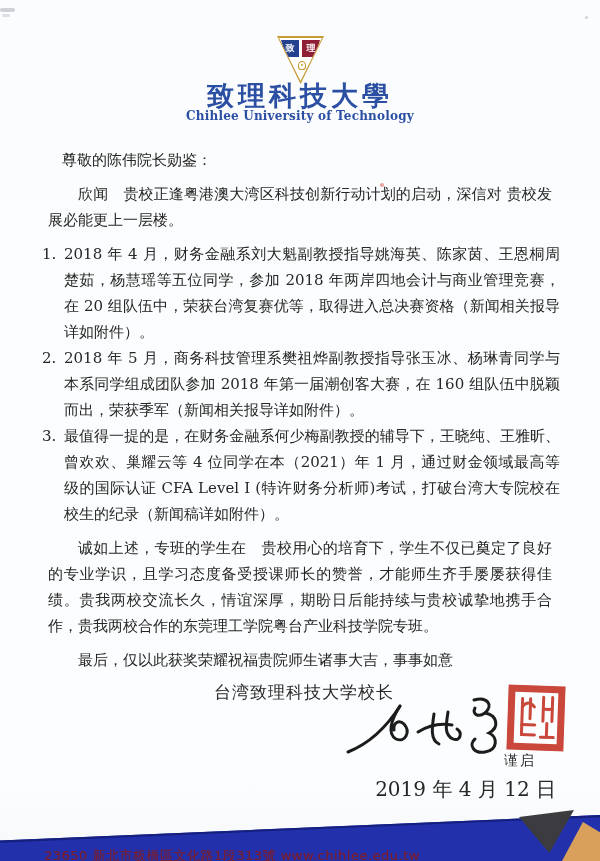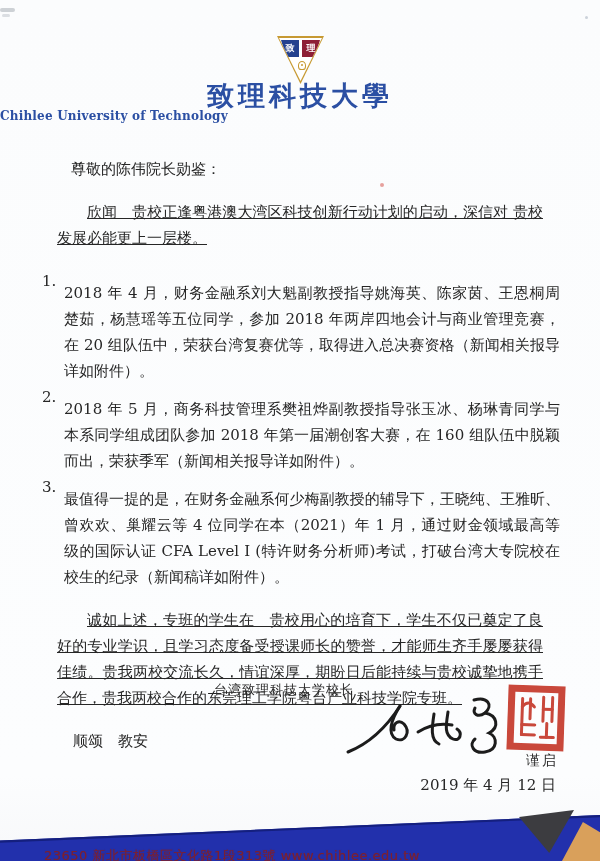--- a/index.html
+++ b/index.html
@@ -22,42 +22,42 @@
   .tri-outer{position:absolute;inset:0;background:#c79a33;clip-path:polygon(0 0,100% 0,50% 100%);}
   .tri-inner{position:absolute;left:2px;top:2px;width:43px;height:43px;background:#ffffff;clip-path:polygon(0 0,100% 0,50% 100%);}
   .sq{position:absolute;top:2px;width:18px;height:17px;display:flex;align-items:center;justify-content:center;
       color:#fff;font-size:9px;line-height:9px;font-weight:700;}
   .sq-left{left:2px;background:#24418f;clip-path:polygon(0 0,100% 0,100% 100%,28% 100%);}
   .sq-right{left:23px;background:#8e1f35;clip-path:polygon(0 0,100% 0,72% 100%,0 100%);}
   .crest{position:absolute;left:19px;top:23px;width:8px;height:9px;border:1.5px solid #c79a33;border-radius:50% 50% 40% 40%;box-sizing:border-box;}
   .crest:after{content:"";position:absolute;left:1.5px;top:2px;width:2px;height:2px;background:#c79a33;border-radius:50%;}
   .uni-name{position:absolute;left:0;top:78px;width:100%;text-align:center;
     font-size:27px;font-weight:700;color:#2b4fa3;letter-spacing:4px;}
-  .uni-en{position:absolute;left:0;top:109px;width:100%;
+  .uni-en{position:absolute;left:0;top:109px;width:100%;text-align:center;
     font-size:12px;font-weight:700;color:#2b4fa3;letter-spacing:.2px;}
   
   .letter{
     position:absolute;left:40px;top:139px;width:520px;
     font-size:15px;line-height:26px;color:#262626;
     text-align:justify;
   }
-  .letter p{margin:17px;}
+  .letter p{margin:8px;}
   .salutation{padding-left:14px;}
-  .para{text-indent:2em;text-decoration:underline;}
+  .para{text-indent:2em;}
   ol.achievements{margin:0;padding:0 0 0 2px;list-style:none;}
   ol.achievements li{display:flex;}
   ol.achievements .num{width:22px;flex-shrink:0;}
-  ol.achievements .li-text{flex:1;text-align:justify;margin-top:12px;}
+  ol.achievements .li-text{flex:1;text-align:justify;}
   .valediction{padding-left:16px;}
   
-  .signer-title{position:absolute;left:214px;top:681px;font-size:13px;color:#2a2a2a;letter-spacing:1px;}
+  .signer-title{position:absolute;left:214px;top:681px;font-size:17px;color:#2a2a2a;letter-spacing:1px;}
   .sig-svg{position:absolute;left:342px;top:686px;}
   .seal{position:absolute;left:507px;top:685px;width:58px;height:66px;transform:rotate(2deg);opacity:.92;}
-  .respectful-close{position:absolute;left:526px;top:752px;font-size:14px;color:#2a2a2a;letter-spacing:2px;}
-  .letter-date{position:absolute;left:360px;top:776px;width:196px;text-align:right;font-size:15px;color:#262626;}
+  .respectful-close{position:absolute;left:504px;top:752px;font-size:14px;color:#2a2a2a;letter-spacing:2px;}
+  .letter-date{position:absolute;left:360px;top:776px;width:196px;text-align:right;font-size:20px;color:#262626;}
   
   .band{position:absolute;left:0;top:810px;width:600px;height:51px;
     background:#2230ac;clip-path:polygon(0 60%,100% 10%,100% 100%,0 100%);}
   .band-edge{position:absolute;left:0;top:810px;width:600px;height:51px;
     background:#141f7e;clip-path:polygon(0 60%,100% 10%,100% 14%,0 64%);}
   .dark-tri{position:absolute;left:519px;top:810px;width:55px;height:43px;background:#3c3c40;
     clip-path:polygon(0 16%,100% 0,55% 100%);}
   .orange-corner{position:absolute;left:562px;top:822px;width:38px;height:39px;background:#d9a05b;
     clip-path:polygon(55% 0,100% 26%,100% 100%,0 100%);}
   .footer-address{position:absolute;left:44px;top:847px;font-size:13px;color:#7c2030;
@@ -99,21 +99,21 @@
       <li>
         <span class="num">2.</span>
         <span class="li-text">2018 年 5 月，商务科技管理系樊祖烨副教授指导张玉冰、杨琳青同学与本系同学组成团队参加 2018 年第一届潮创客大赛，在 160 组队伍中脱颖而出，荣获季军（新闻相关报导详如附件）。</span>
       </li>
       <li>
         <span class="num">3.</span>
         <span class="li-text">最值得一提的是，在财务金融系何少梅副教授的辅导下，王晓纯、王雅昕、曾欢欢、巢耀云等 4 位同学在本（2021）年 1 月，通过财金领域最高等级的国际认证 CFA Level I (特许财务分析师)考试，打破台湾大专院校在校生的纪录（新闻稿详如附件）。</span>
       </li>
     </ol>
     <p class="para">诚如上述，专班的学生在　贵校用心的培育下，学生不仅已奠定了良好的专业学识，且学习态度备受授课师长的赞誉，才能师生齐手屡屡获得佳绩。贵我两校交流长久，情谊深厚，期盼日后能持续与贵校诚挚地携手合作，贵我两校合作的东莞理工学院粤台产业科技学院专班。</p>
-    <p class="valediction">顺颂　教安</p>
+    <p class="para">最后，仅以此获奖荣耀祝福贵院师生诸事大吉，事事如意</p>
   </div>
 
   <div class="signer-title">台湾致理科技大学校长</div>
 
   <svg class="sig-svg" width="166" height="94" viewBox="0 0 166 94">
     <g fill="none" stroke="#1c1c1c" stroke-width="3" stroke-linecap="round">
       <path d="M 6 66 C 26 58, 44 42, 58 20"></path>
       <path d="M 58 20 C 49 34, 45 48, 54 53 C 63 57, 69 46, 62 38 C 57 33, 51 37, 52 44"></path>
       <path d="M 76 46 C 87 39, 99 37, 110 39"></path>
       <path d="M 92 28 C 90 41, 88 54, 97 58"></path>

